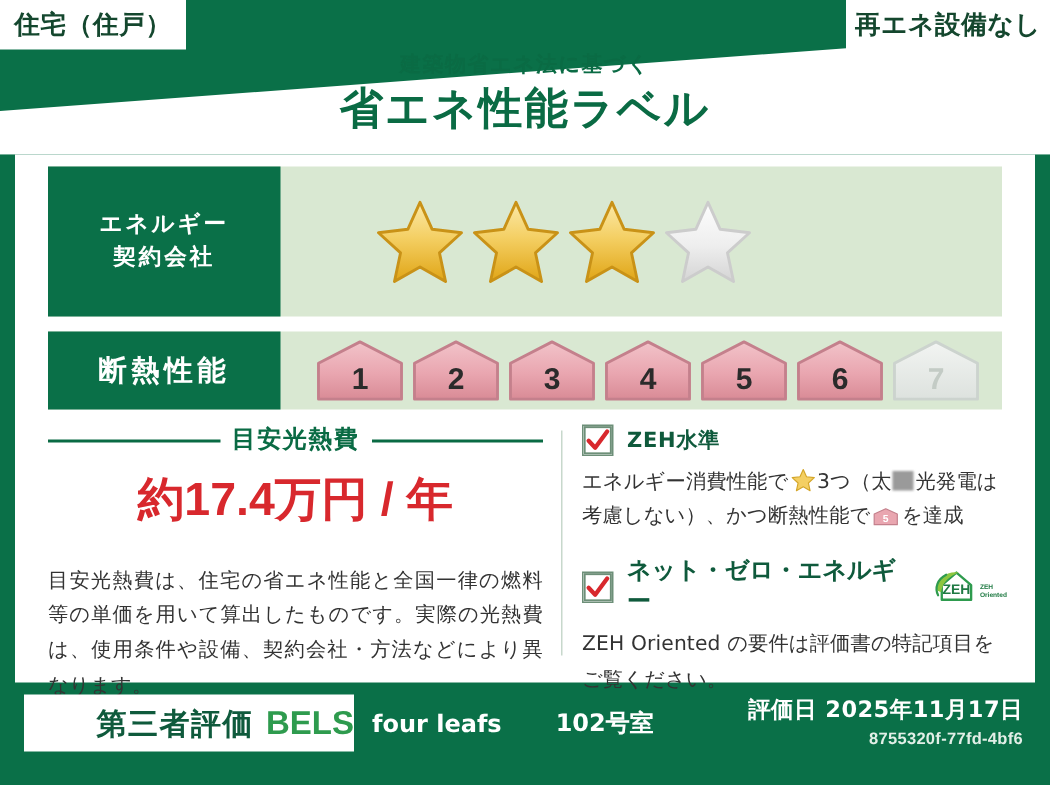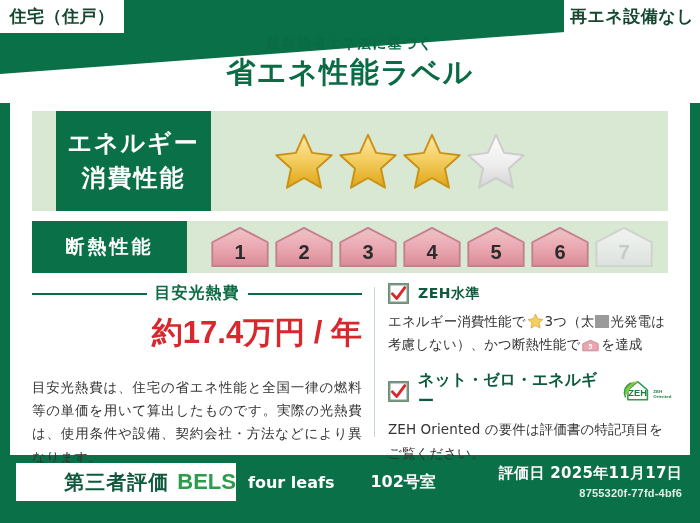--- a/index.html
+++ b/index.html
@@ -73,21 +73,21 @@
 
   .perf-key{
     background:#0a7048;color:#ffffff;
     font-weight:bold;
     display:flex;flex-direction:column;
     align-items:center;justify-content:center;
     height:100%;
     box-sizing:border-box;
     flex:0 0 auto;
   }
-  #row-energy .perf-key{width:155px;font-size:24px;line-height:1.45;letter-spacing:2px;margin-left:24px;}
+  #row-energy .perf-key{width:155px;font-size:15px;line-height:1.45;letter-spacing:2px;}
   #row-insul .perf-key{width:155px;font-size:19px;letter-spacing:3px;}
 
   .perf-val{
     flex:1 1 auto;height:100%;
     display:flex;align-items:center;
   }
   #stars{padding-left:62px;display:flex;align-items:center;gap:2px;}
   #houses{padding-left:22px;display:flex;align-items:center;gap:2px;}
 
   .star{width:62px;height:60px;display:block;}
@@ -101,21 +101,21 @@
     background:#c7d8cc;
   }
 
   
   #cost-head{
     display:flex;align-items:center;gap:8px;
     color:#0a6b44;font-weight:bold;font-size:16px;letter-spacing:1px;
   }
   #cost-head .rule{flex:1 1 auto;height:2px;background:#0a6b44;}
   #cost-value{
-    text-align:right;color:#d8282d;
+    text-align:center;color:#d8282d;
     font-size:31px;font-weight:bold;
     letter-spacing:0px;
     margin-top:8px;
     font-family:"Liberation Sans","DejaVu Sans",sans-serif;
   }
   #cost-note{
     margin-top:22px;
     color:#333333;font-size:13.5px;line-height:1.72;
     letter-spacing:0.2px;
     text-align:justify;
@@ -194,21 +194,21 @@
   </div>
 
   <div id="tag-left" class="corner-tag">住宅（住戸）</div>
   <div id="tag-right" class="corner-tag">再エネ設備なし</div>
 
   <div id="card">
 
     <div id="row-energy" class="perf-row">
       <div class="perf-key">
         <span>エネルギー</span>
-        <span>消費性能</span>
+        <span>契約会社</span>
       </div>
       <div class="perf-val">
         <div id="stars">
 
           <svg class="star" viewBox="0 0 64 62">
             <defs>
               <linearGradient id="gold1" x1="0" y1="0" x2="0" y2="1">
                 <stop offset="0%" stop-color="#fbe9a8"></stop>
                   <stop offset="45%" stop-color="#f4cf63"></stop>
                 <stop offset="100%" stop-color="#e0a516"></stop>

